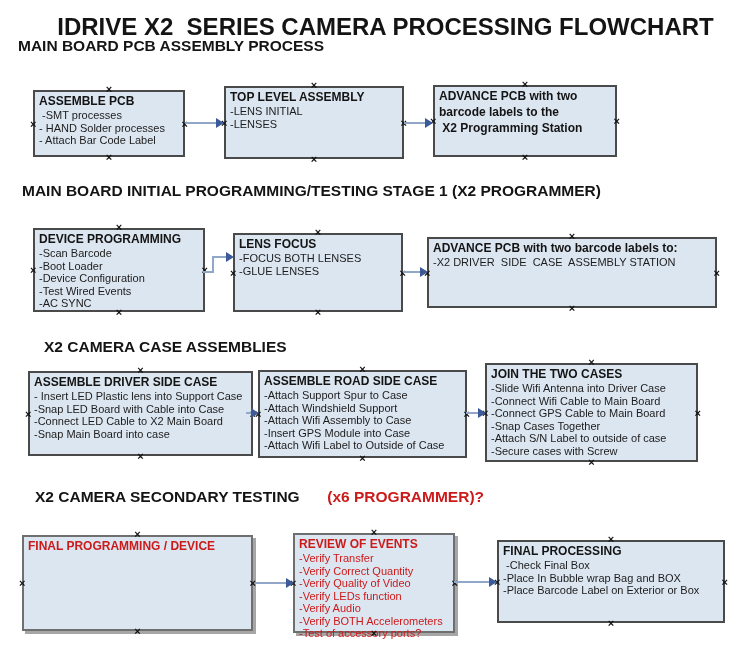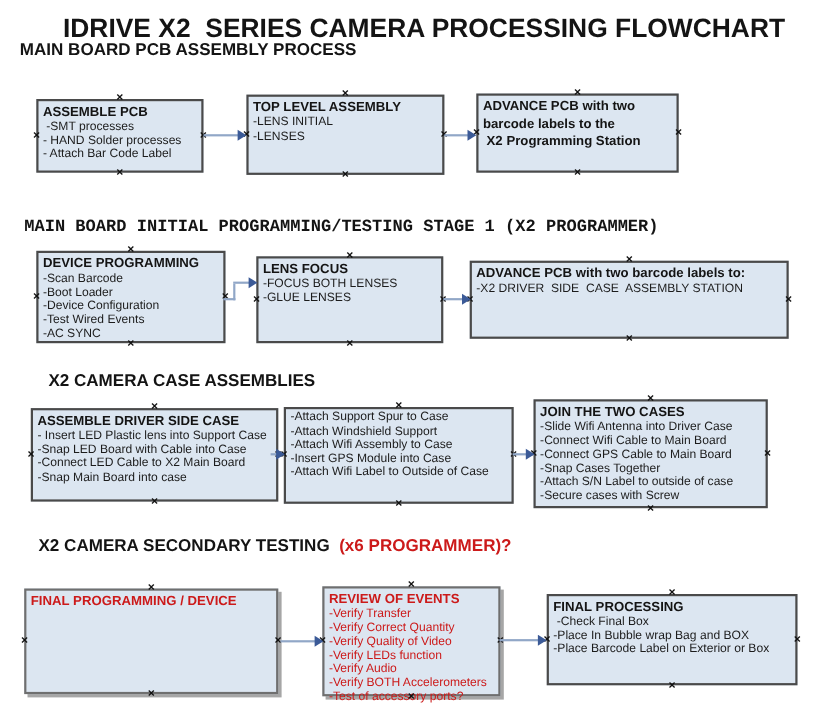--- a/index.html
+++ b/index.html
@@ -1,21 +1,21 @@
 <!DOCTYPE html>
 <html><head>
 <meta charset="utf-8">
 <style>
   html,body{margin:0;padding:0;background:#fff;}
   .canvas{position:relative;width:747px;height:662px;background:#ffffff;
           font-family:"Liberation Sans",sans-serif;overflow:hidden;}
   .title{position:absolute;left:0;top:13px;width:100%;text-align:center;
          font-size:24px;font-weight:bold;color:#141414;white-space:pre;margin-left:12px;}
   .sh{position:absolute;font-size:15.5px;font-weight:bold;color:#141414;white-space:pre;}
-  .sh .redpart{color:#cc1a1a;}
+  .sh .redpart{color:#cc1a1a;margin-left:19px;}
   .box{position:absolute;background:#dce6f1;border:2px solid #4a4a4a;
        padding:1px 3px 0 4px;box-sizing:border-box;}
   .box .bt{font-size:12px;font-weight:bold;line-height:16px;white-space:pre;color:#141414;}
   .box .bl{font-size:11px;line-height:12.5px;white-space:pre;color:#1c1c1c;}
   .box.red .bt,.box.red .bl{color:#cc1a1a;}
   .box.shdw{border-color:#6f6f6f;box-shadow:3px 3px 0 #a6a6a6;}
   .hx{position:absolute;font-size:11px;line-height:9px;color:#111;font-weight:bold;}
   .hx.t{left:50%;top:-7px;transform:translateX(-50%);}
   .hx.b{left:50%;bottom:-7px;transform:translateX(-50%);}
   .hx.l{left:-5px;top:50%;transform:translateY(-50%);}
@@ -69,21 +69,21 @@
 
   <div class="ar" style="left:185px;top:116px;width:39px;height:14px;">
     <i class="ln" style="left:0;right:7px;top:6px;height:2px;"></i>
     <i class="hd" style="right:0;top:2px;"></i>
   </div>
   <div class="ar" style="left:404px;top:116px;width:29px;height:14px;">
     <i class="ln" style="left:0;right:7px;top:6px;height:2px;"></i>
     <i class="hd" style="right:0;top:2px;"></i>
   </div>
 
-  <div class="sh" style="left:22px;top:197px;font-family:Liberation Mono, monospace;">MAIN BOARD INITIAL PROGRAMMING/TESTING STAGE 1 (X2 PROGRAMMER)</div>
+  <div class="sh" style="left:22px;top:182px;">MAIN BOARD INITIAL PROGRAMMING/TESTING STAGE 1 (X2 PROGRAMMER)</div>
 
   <div class="box" style="left:33px;top:228px;width:172px;height:84px;">
     <div class="bt">DEVICE PROGRAMMING</div>
     <div class="bl">-Scan Barcode
 -Boot Loader
 -Device Configuration
 -Test Wired Events
 -AC SYNC</div>
   <span class="hx t">×</span>
       <span class="hx b">×</span>
@@ -129,20 +129,21 @@
 -Snap LED Board with Cable into Case
 -Connect LED Cable to X2 Main Board
 -Snap Main Board into case</div>
   <span class="hx t">×</span>
       <span class="hx b">×</span>
       <span class="hx l">×</span>
       <span class="hx r">×</span>
     </div>
 
   <div class="box" style="left:258px;top:370px;width:209px;height:88px;">
+    <div class="bt">ASSEMBLE ROAD SIDE CASE</div>
     <div class="bl">-Attach Support Spur to Case
 -Attach Windshield Support
 -Attach Wifi Assembly to Case
 -Insert GPS Module into Case
 -Attach Wifi Label to Outside of Case</div>
   <span class="hx t">×</span>
       <span class="hx b">×</span>
       <span class="hx l">×</span>
       <span class="hx r">×</span>
     </div>

